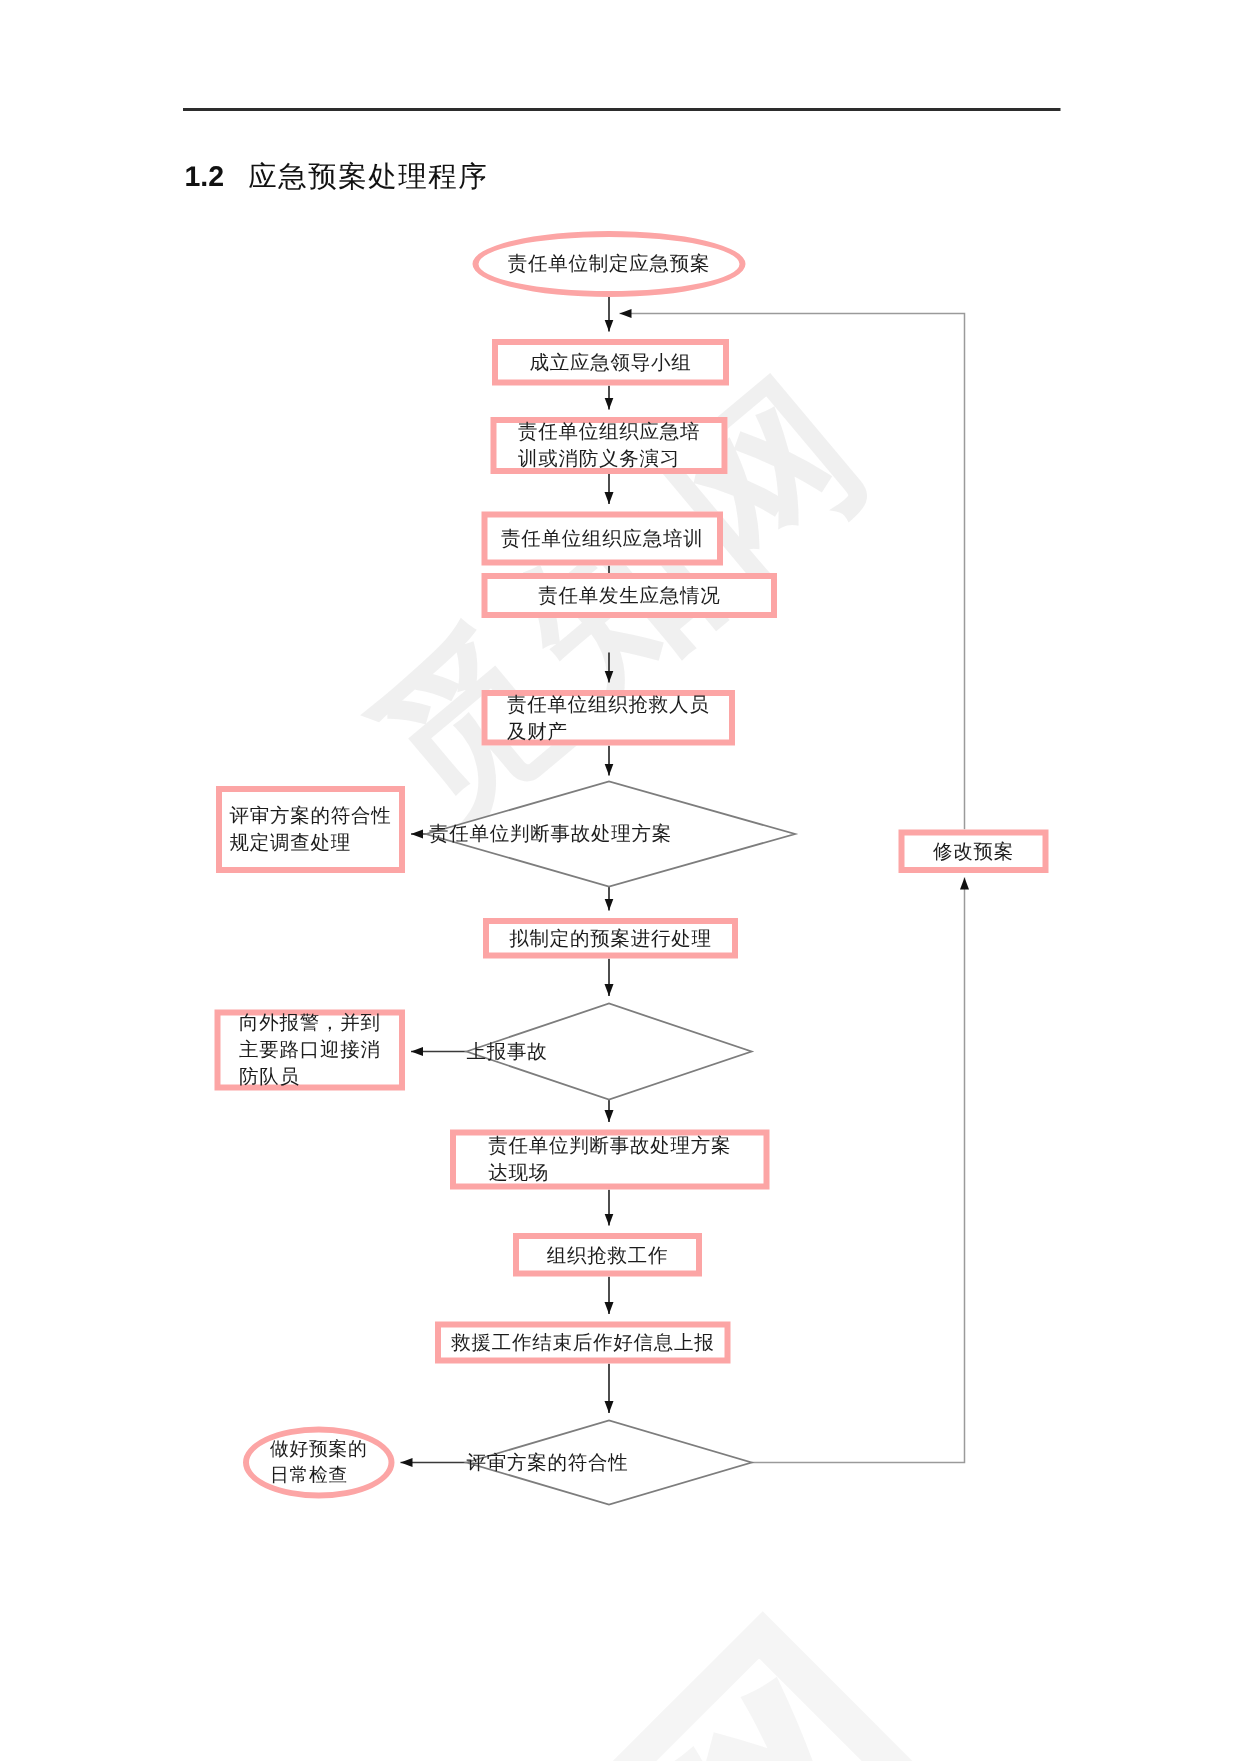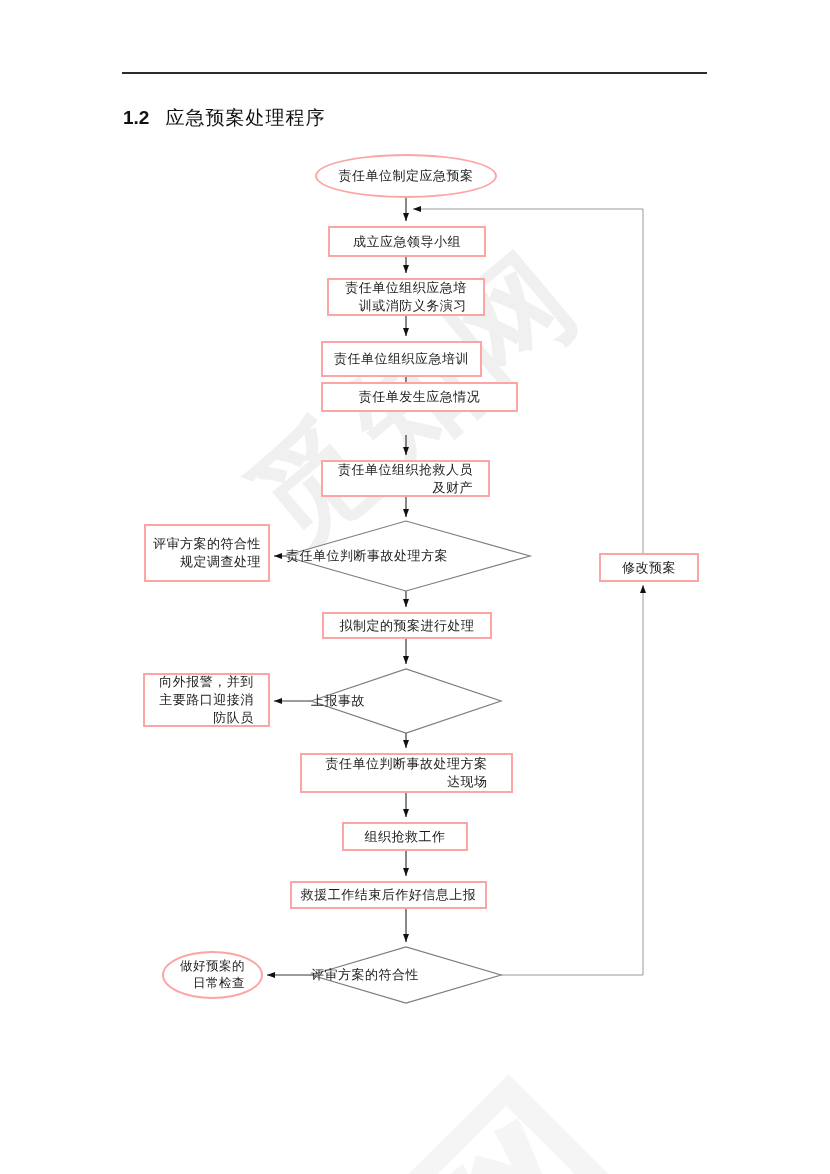--- a/index.html
+++ b/index.html
@@ -27,22 +27,22 @@
   .title { position: absolute; left: 123px; top: 105px; z-index: 2; font-size: 19px; color: #111; letter-spacing: 1px; white-space: nowrap; }
   .title .num { font-family: "Liberation Sans", sans-serif; font-weight: bold; margin-right: 16px; letter-spacing: 0; }
 
   
   svg.connectors { position: absolute; left: 0; top: 0; z-index: 1; }
 
   
   .node {
     position: absolute; z-index: 2;
     display: flex; align-items: center; justify-content: center;
-    background: #ffffff; border: 2px solid #fca5a5;
-    text-align: right;
+    background: #ffffff; border: 4px solid #fca5a5;
+    text-align: left;
   }
   .node .lbl {
     font-size: 13px; line-height: 1.38; color: #1c1c1c;
     white-space: pre-line; letter-spacing: 0.5px;
   }
   .ellipse { border-radius: 50%; }
   .dlabel {
     position: absolute; z-index: 2;
     display: flex; align-items: center; justify-content: flex-start;
     background: transparent; border: none; text-align: center;

